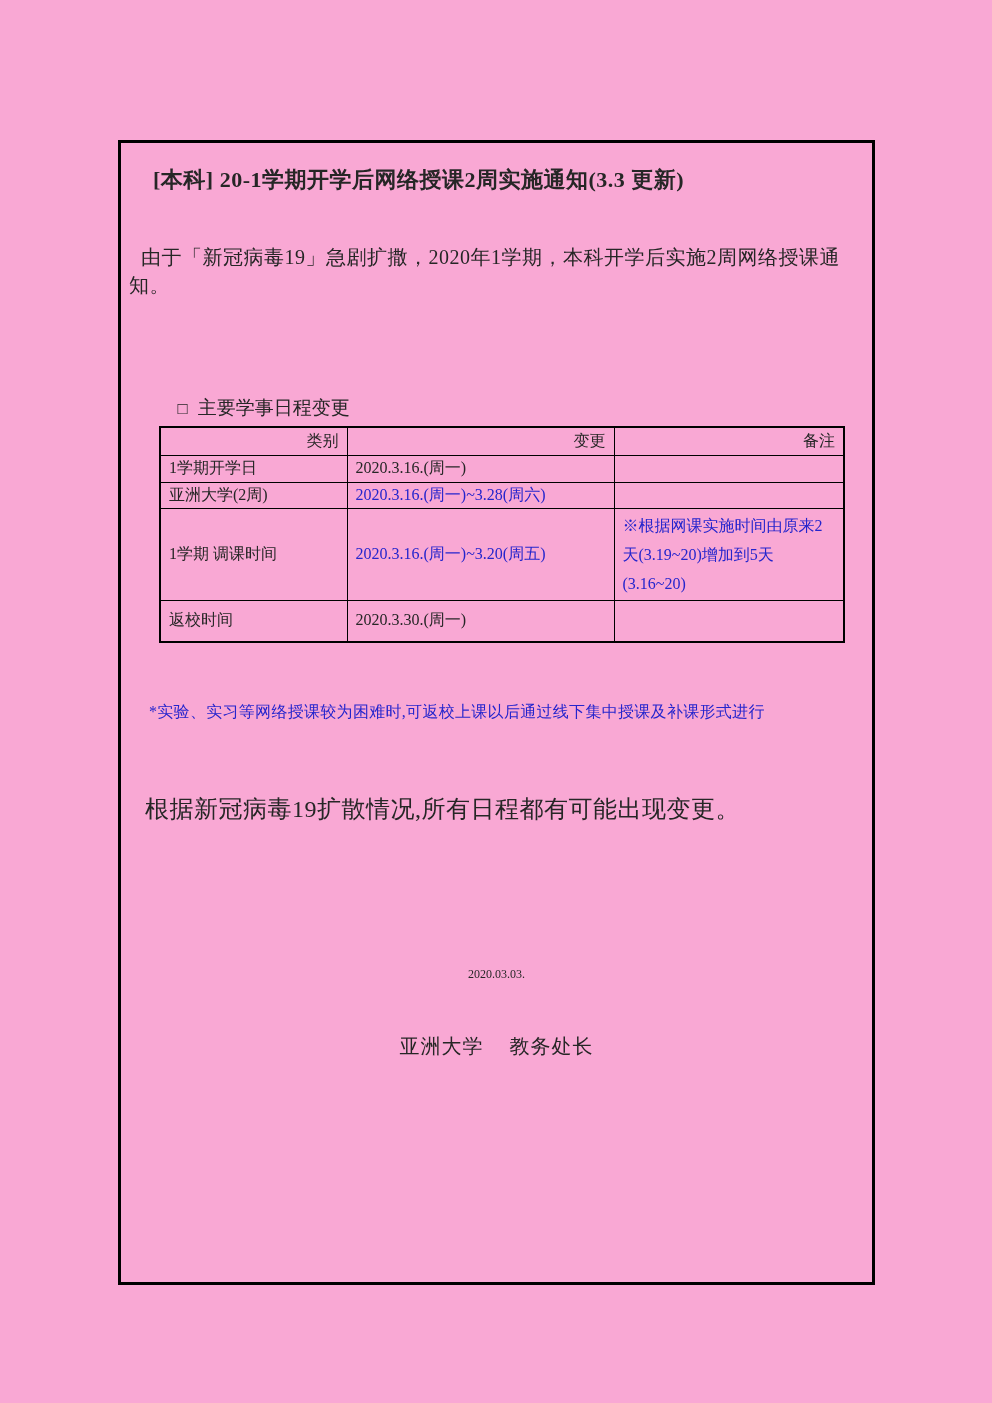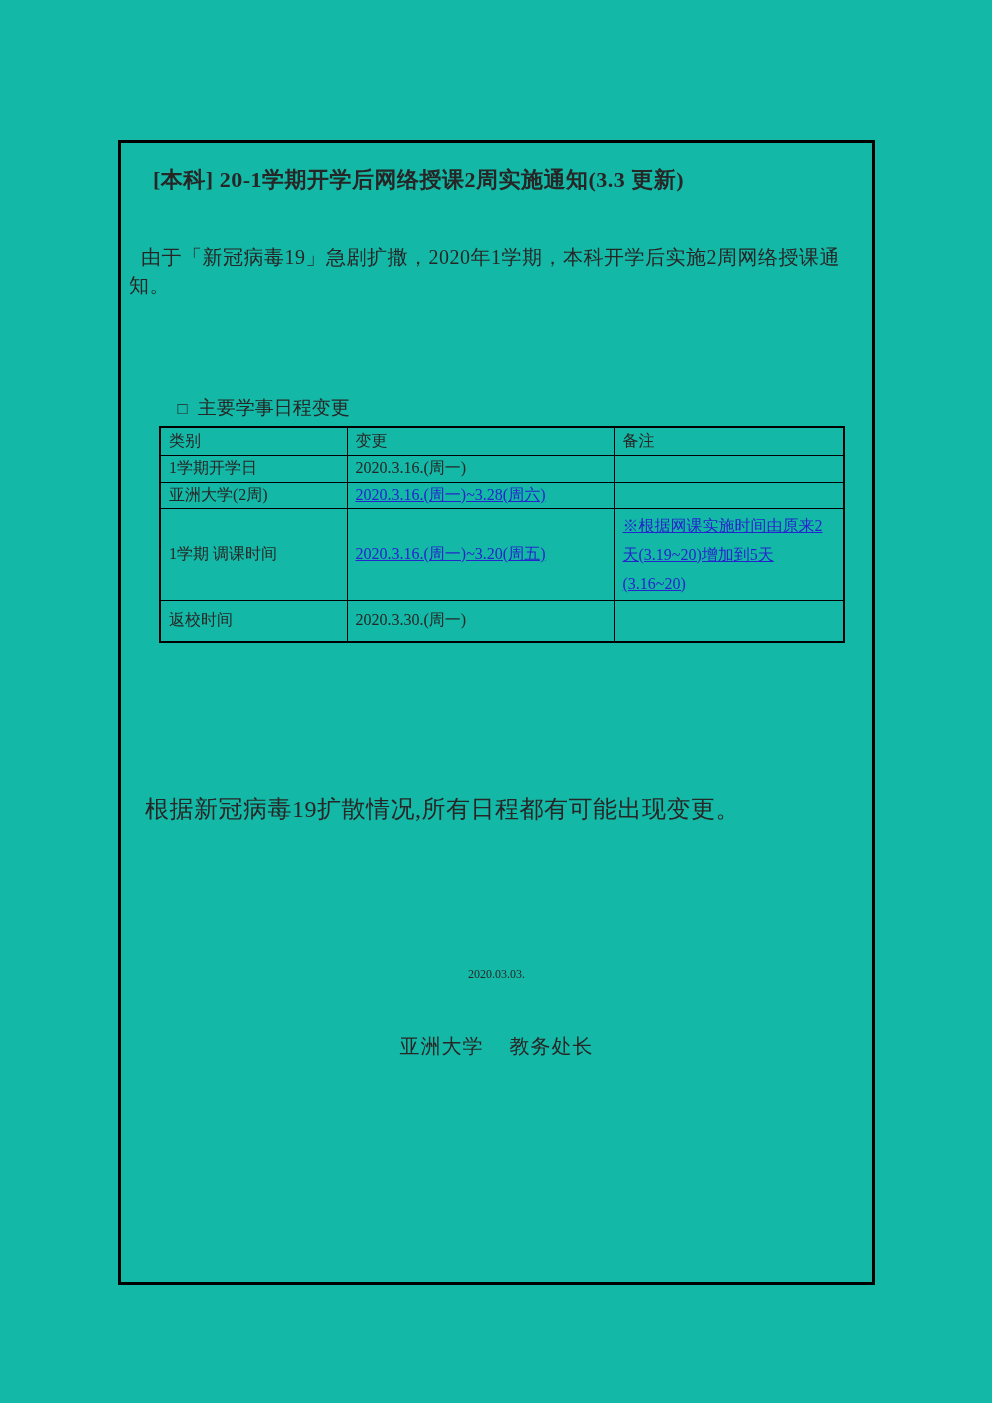--- a/index.html
+++ b/index.html
@@ -1,20 +1,20 @@
 <!DOCTYPE html>
 <html style="--blue: #2525cd;"><head>
 <meta charset="utf-8">
 <style>
   html, body { margin: 0; padding: 0; background: #ffffff; }
   .page {
     position: relative;
     width: 992px;
     height: 1403px;
-    background: #14b8a6;
+    background: #f9a8d4;
     font-family: "Liberation Serif", "DejaVu Serif", serif;
     color: #262626;
     overflow: hidden;
   }
   .notice-border {
     position: absolute;
     left: 118px;
     top: 140px;
     width: 757px;
     height: 1145px;
@@ -54,24 +54,24 @@
     border: 2px solid #000000;
     table-layout: fixed;
     font-size: 16px;
   }
   .schedule-table th, .schedule-table td {
     border: 1px solid #000000;
     padding: 2px 8px;
     box-sizing: border-box;
     overflow: hidden;
   }
-  .schedule-table th { font-weight: normal; text-align: left; }
+  .schedule-table th { font-weight: normal; text-align: right; }
   .schedule-table td { text-align: left; vertical-align: middle; }
   .note-cell { line-height: 29px; text-align: justify; text-justify: inter-character; padding: 4px 8px; }
-  .blue { color: var(--blue, #2525cd); text-decoration: underline; }
+  .blue { color: var(--blue, #2525cd); }
   .footnote {
     left: 28px;
     font-size: 16px;
     letter-spacing: 0.3px;
     white-space: pre;
   }
   .fn1 { top: 503px; }
   .fn2 { top: 559px; }
   .disclaimer {
     left: 24px;
@@ -140,20 +140,21 @@
       </tr>
       <tr style="height:42px">
         <td>返校时间</td>
         <td>2020.3.30.(周一)</td>
         <td></td>
       </tr>
     </tbody>
       </table>
 
 
+    <div class="abs footnote fn2 blue">*实验、实习等网络授课较为困难时,可返校上课以后通过线下集中授课及补课形式进行</div>
 
     <div class="abs disclaimer">根据新冠病毒19扩散情况,所有日程都有可能出现变更。</div>
 
     <div class="abs issue-date">2020.03.03.</div>
 
     <div class="abs signature">亚洲大学  教务处长</div>
 
   </div>
 </div>
 

